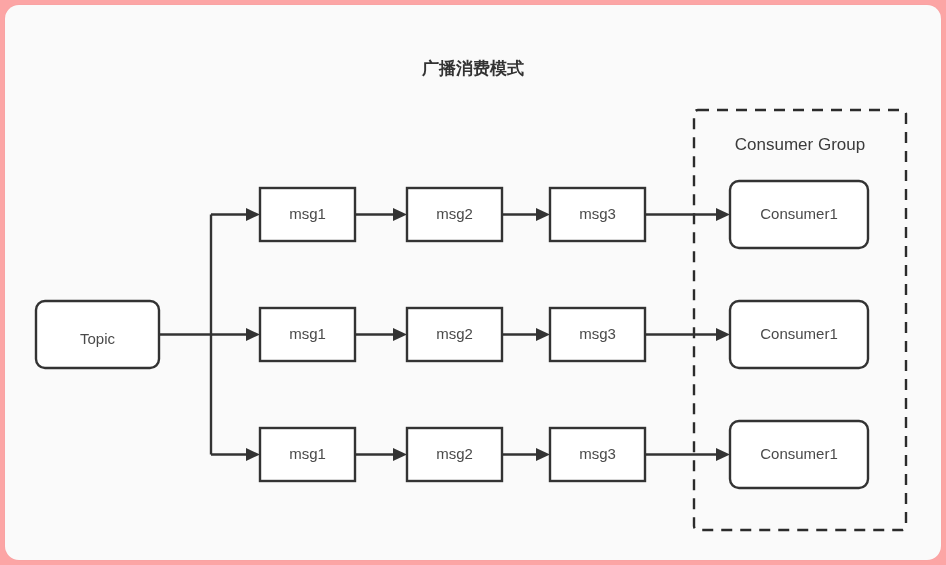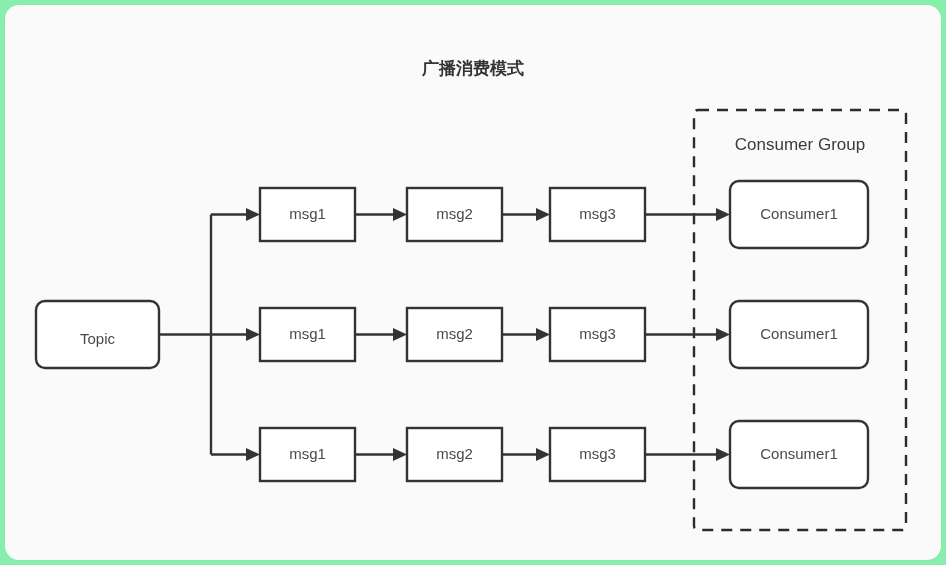--- a/index.html
+++ b/index.html
@@ -6,21 +6,21 @@
     margin: 0;
     padding: 0;
     background: #f2f2f3;
     font-family: "Liberation Sans", "DejaVu Sans", sans-serif;
   }
   #page {
     position: relative;
     width: 946px;
     height: 565px;
     overflow: hidden;
-    background: #86efac;
+    background: #fca5a5;
   }
   #card {
     position: absolute;
     left: 5px;
     top: 5px;
     width: 936px;
     height: 555px;
     background: #fafafa;
     border-radius: 14px;
     box-shadow: 0 0 0 1px rgba(0,0,0,0.012);

